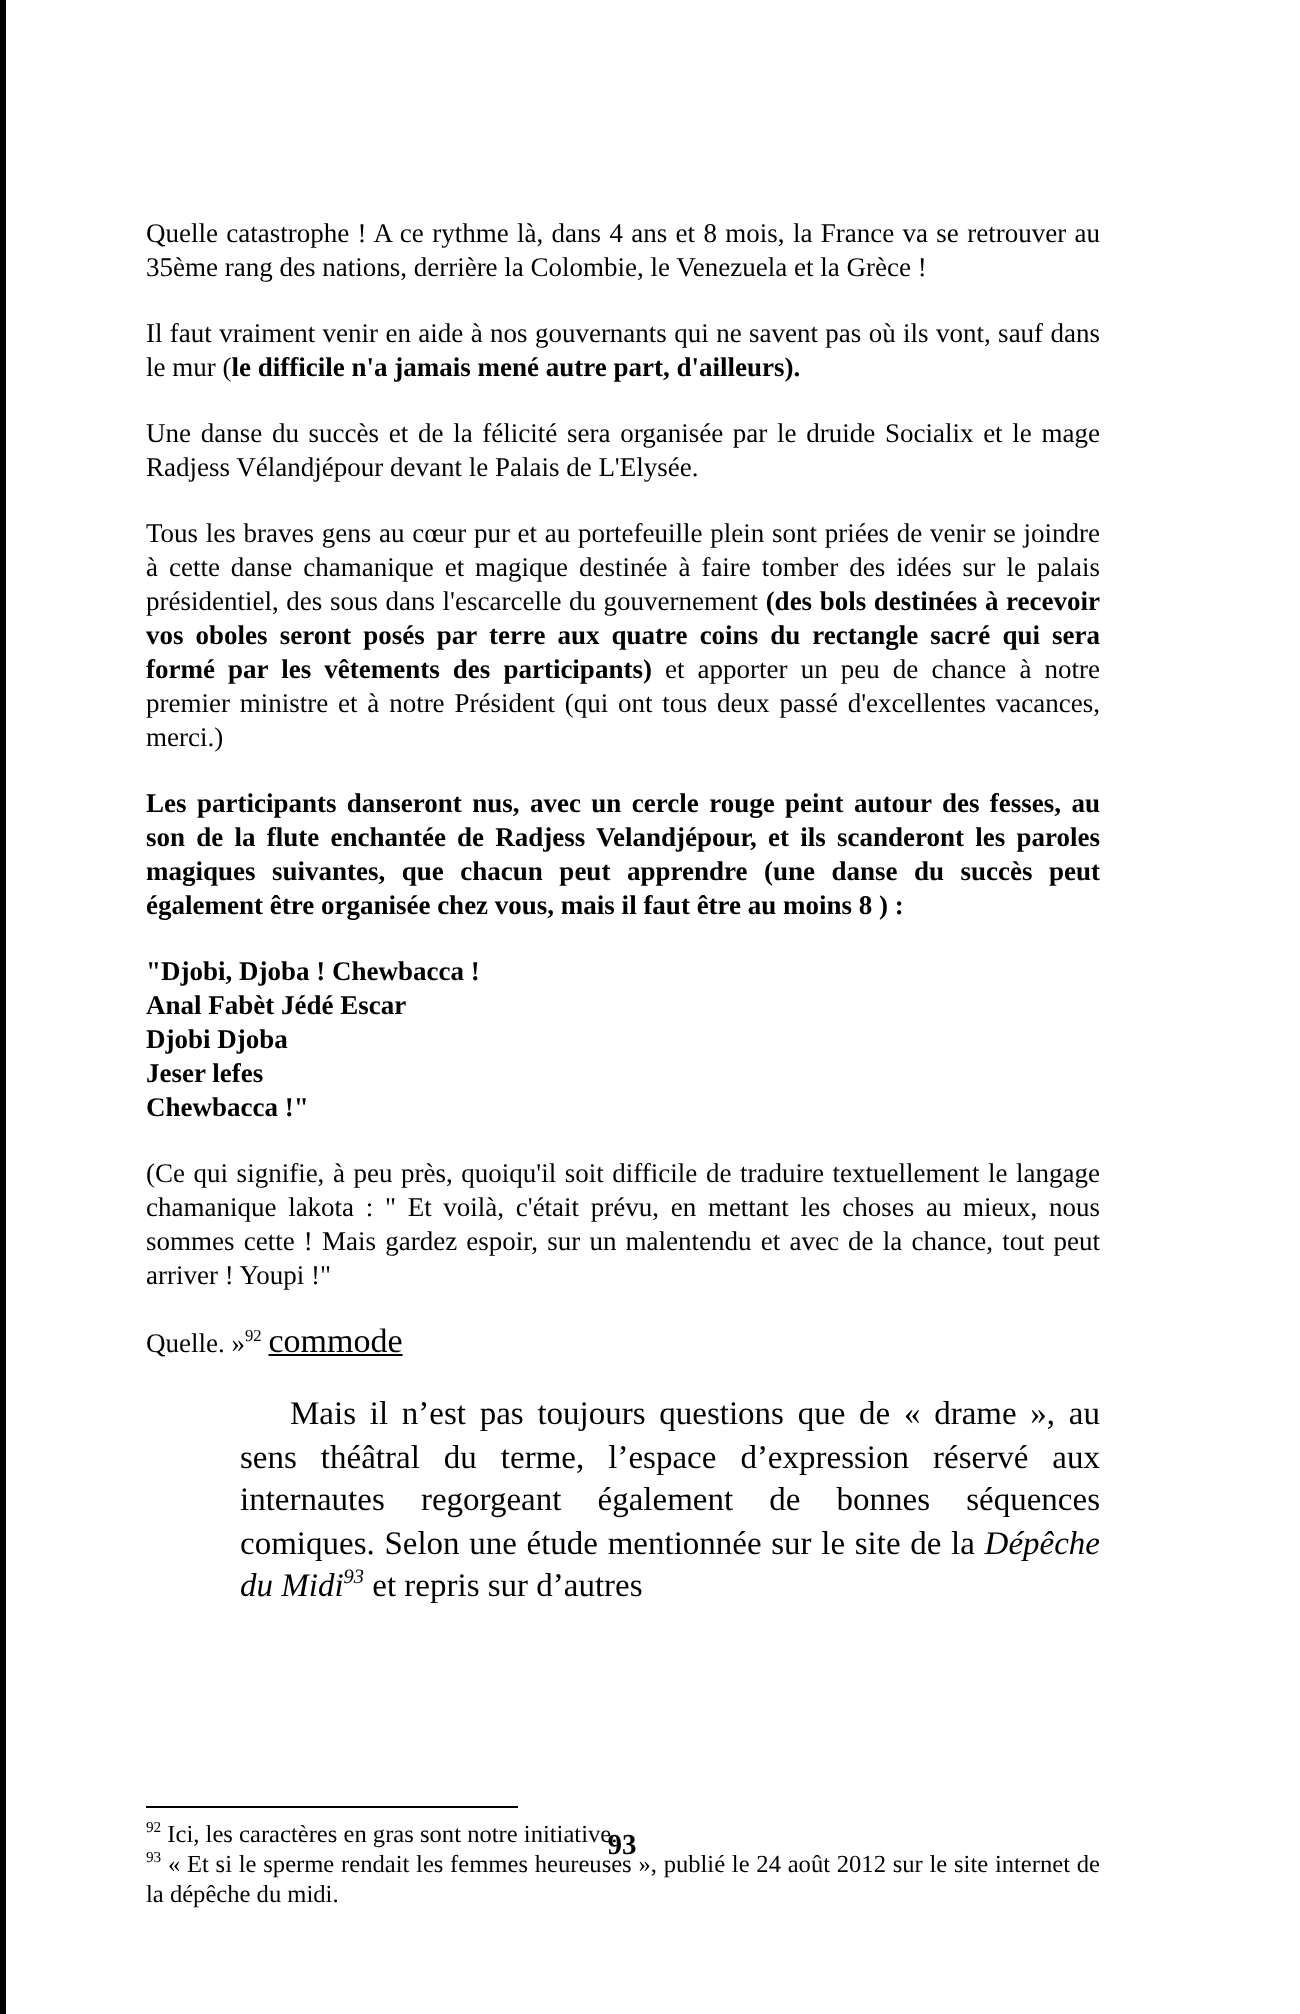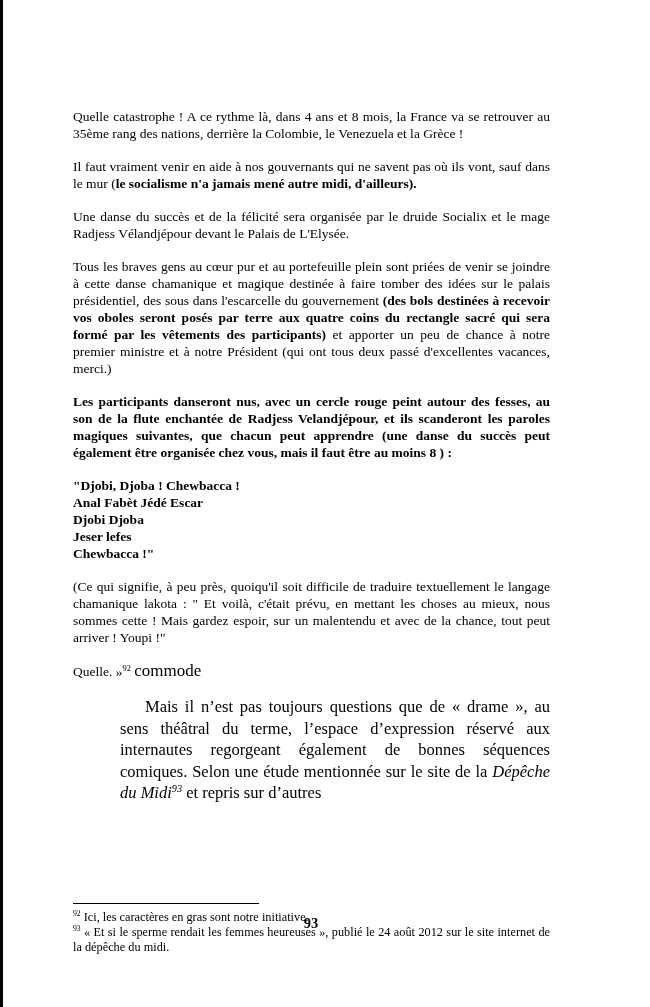--- a/index.html
+++ b/index.html
@@ -43,21 +43,21 @@
   .body {
     margin-top: 8px;
     font-size: 16.5px;
     line-height: 21.5px;
     text-align: justify;
     text-indent: 25px;
     margin-left: 47px;
   }
   .b { font-weight: bold; }
   .i { font-style: italic; }
-  .u { }
+  .u { text-decoration: underline; }
   .sup { vertical-align: super; font-size: 0.62em; line-height: 0; }
   .lg { font-size: 17px; }
   .footnote-area {
     position: absolute;
     left: 73px;
     right: 72px;
     top: 903px;
   }
   .footnote-rule {
     width: 186px;
@@ -82,21 +82,21 @@
   }
 </style>
 </head>
 <body>
 
 <div class="page">
   <div class="scan-edge"></div>
 
   <div class="text-flow">
       <p class="para quote"><span>Quelle catastrophe ! A ce rythme là, dans 4 ans et 8 mois, la France va se retrouver au 35ème rang des nations, derrière la Colombie, le Venezuela et la Grèce !</span></p>
-      <p class="para quote"><span>Il faut vraiment venir en aide à nos gouvernants qui ne savent pas où ils vont, sauf dans le mur (</span><span class="b">le socialisme n'a jamais mené autre midi, d'ailleurs).</span></p>
+      <p class="para quote"><span>Il faut vraiment venir en aide à nos gouvernants qui ne savent pas où ils vont, sauf dans le mur (</span><span class="b">le difficile n'a jamais mené autre part, d'ailleurs).</span></p>
       <p class="para quote"><span>Une danse du succès et de la félicité sera organisée par le druide Socialix et le mage Radjess Vélandjépour devant le Palais de L'Elysée.</span></p>
       <p class="para quote"><span>Tous les braves gens au cœur pur et au portefeuille plein sont priées de venir se joindre à cette danse chamanique et magique destinée à faire tomber des idées sur le palais présidentiel, des sous dans l'escarcelle du gouvernement </span><span class="b">(des bols destinées à recevoir vos oboles seront posés par terre aux quatre coins du rectangle sacré qui sera formé par les vêtements des participants)</span><span> et apporter un peu de chance à notre premier ministre et à notre Président (qui ont tous deux passé d'excellentes vacances, merci.)</span></p>
       <p class="para quote"><span class="b">Les participants danseront nus, avec un cercle rouge peint autour des fesses, au son de la flute enchantée de Radjess Velandjépour, et ils scanderont les paroles magiques suivantes, que chacun peut apprendre (une danse du succès peut également être organisée chez vous, mais il faut être au moins 8 ) :</span></p>
       <p class="para chant"><span class="b">"Djobi, Djoba ! Chewbacca !</span></p>
       <p class="para chant"><span class="b">Anal Fabèt Jédé Escar</span></p>
       <p class="para chant"><span class="b">Djobi Djoba</span></p>
       <p class="para chant"><span class="b">Jeser lefes</span></p>
       <p class="para chant chant-last"><span class="b">Chewbacca !"</span></p>
       <p class="para quote"><span>(Ce qui signifie, à peu près, quoiqu'il soit difficile de traduire textuellement le langage chamanique lakota : " Et voilà, c'était prévu, en mettant les choses au mieux, nous sommes cette ! Mais gardez espoir, sur un malentendu et avec de la chance, tout peut arriver ! Youpi !"</span></p>
       <p class="para quote merci"><span>Quelle. »</span><span class="sup">92</span><span> </span><span class="u lg">commode</span></p>

